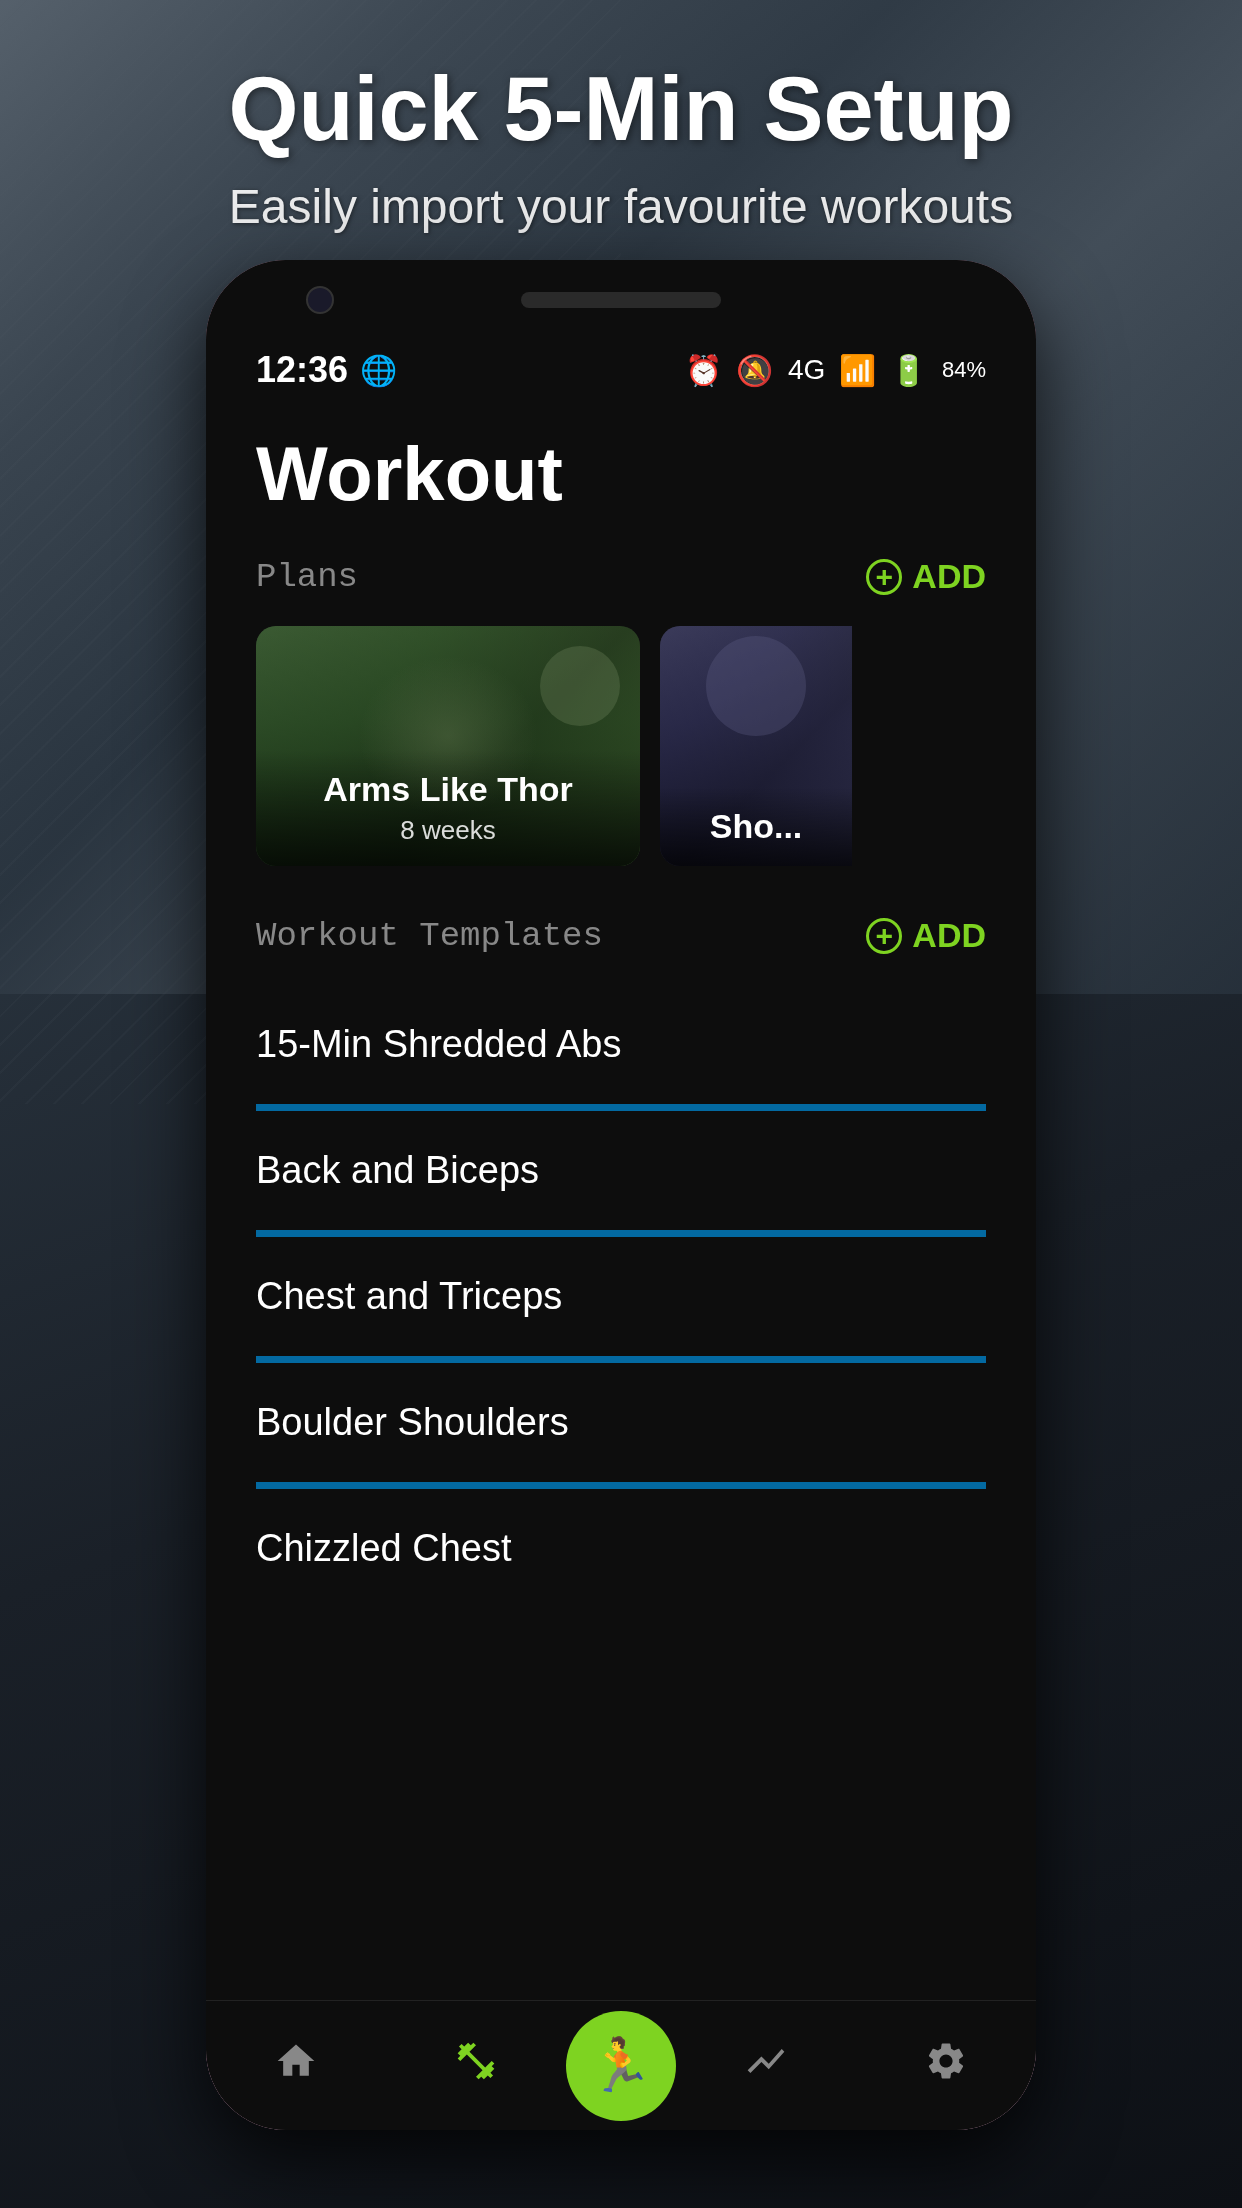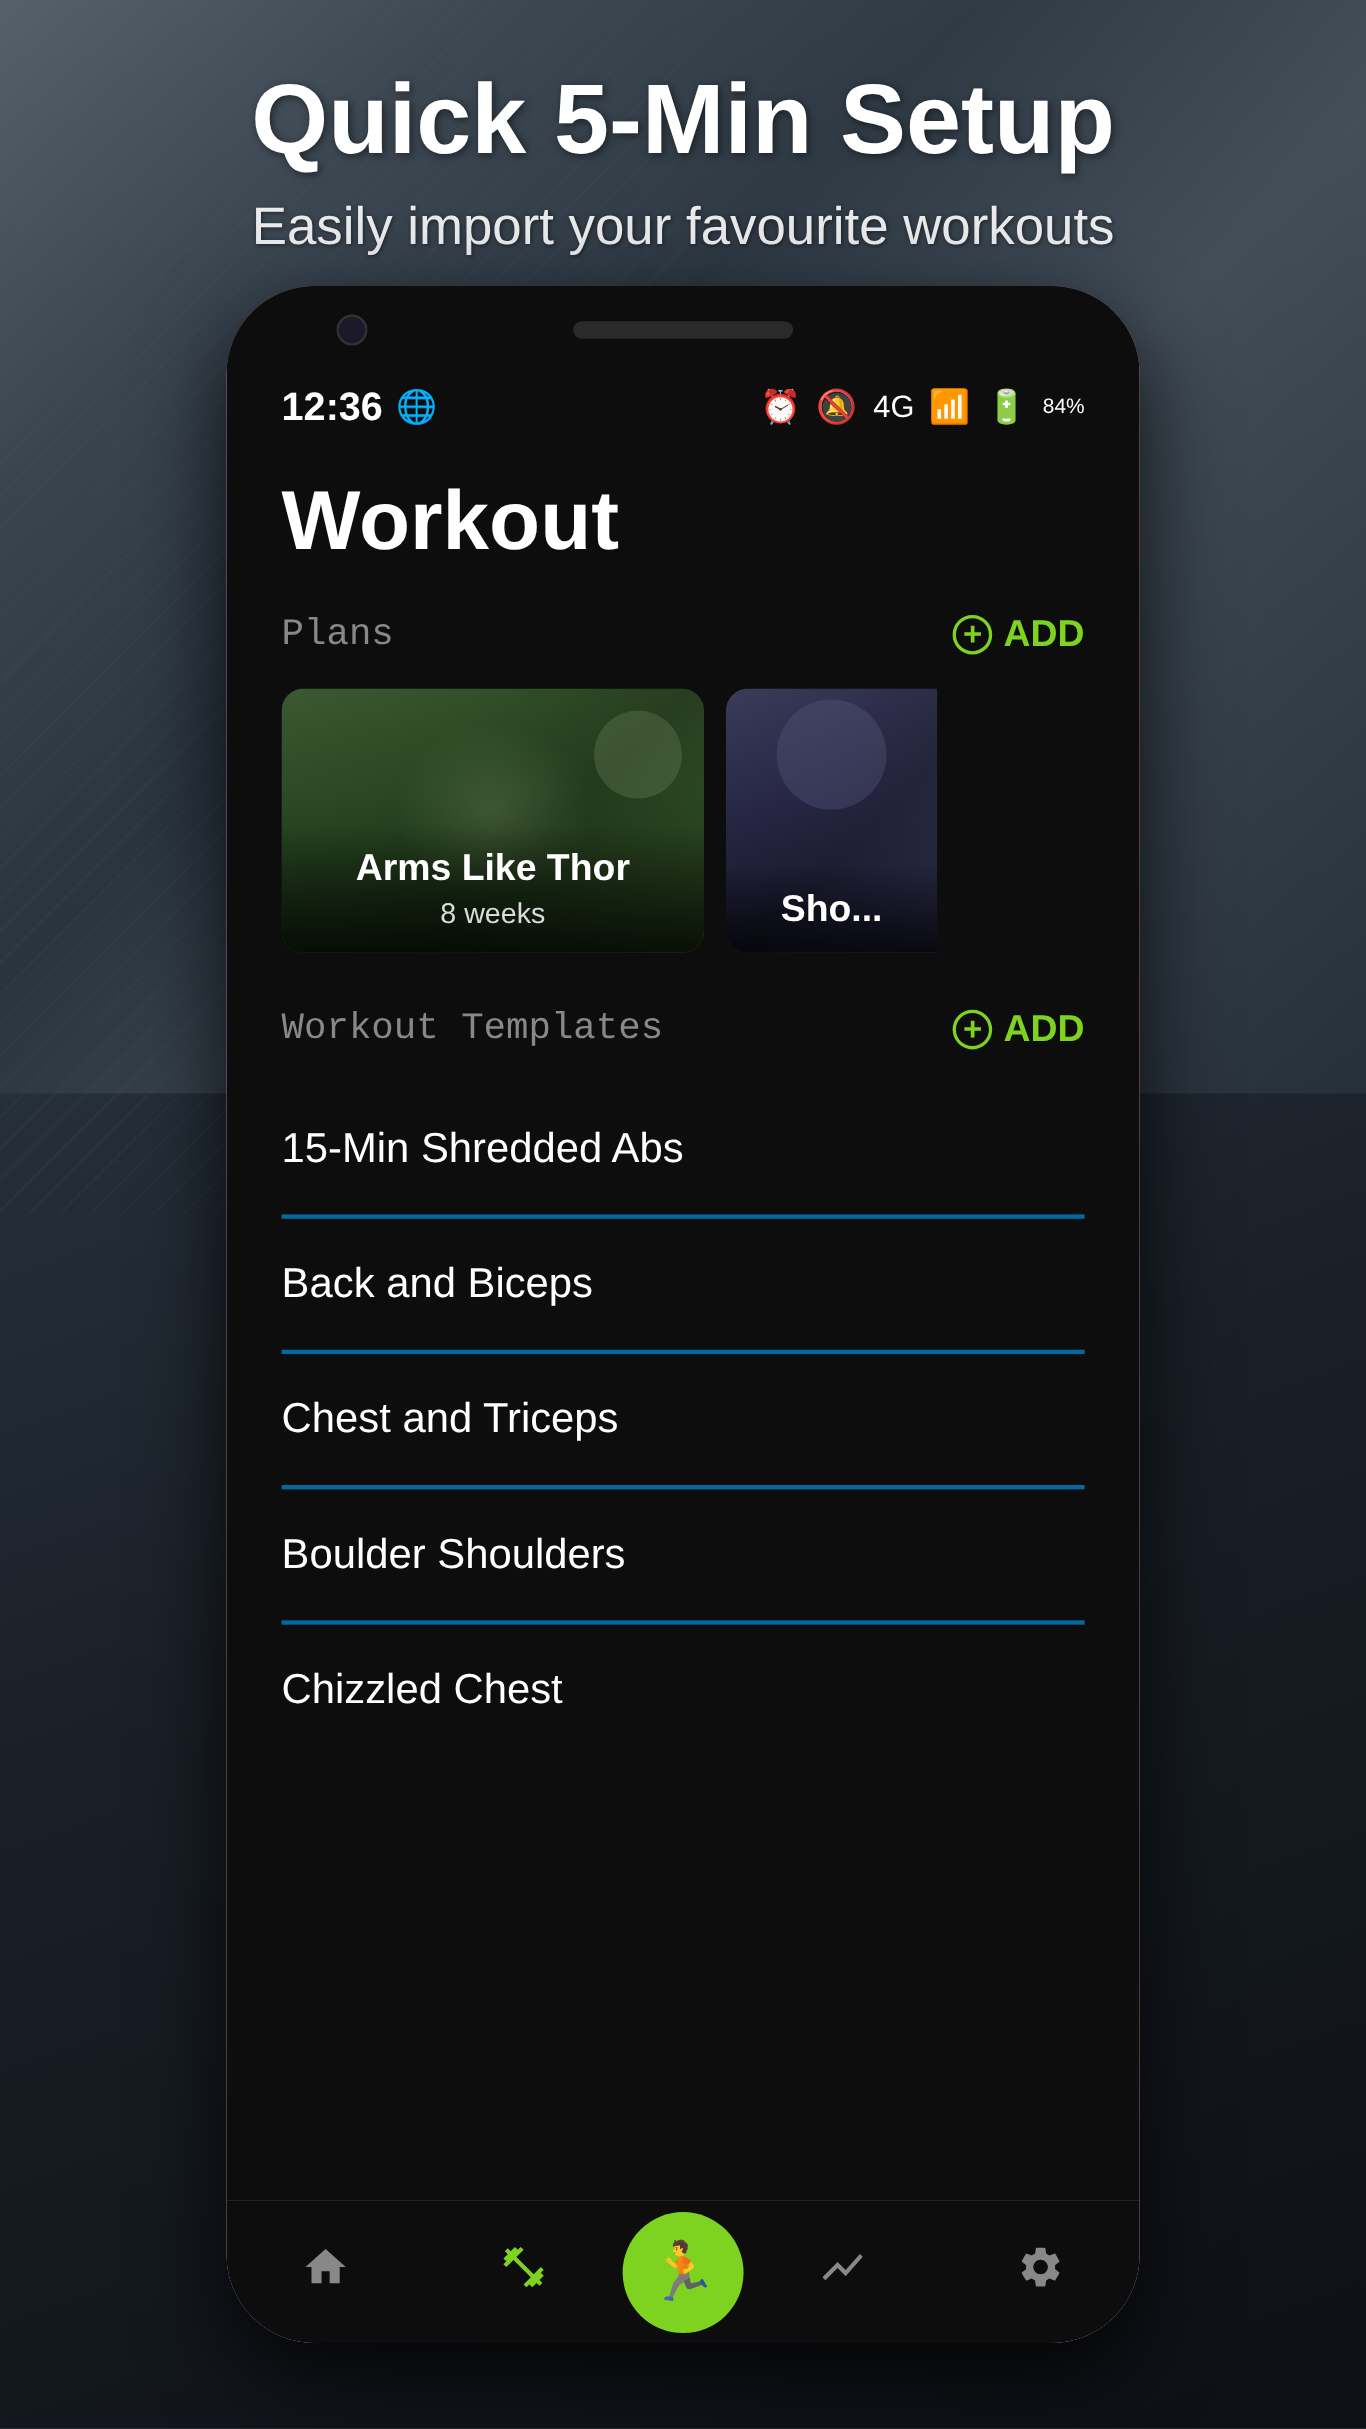--- a/index.html
+++ b/index.html
@@ -235,21 +235,21 @@
       width: 192px;
       border-radius: 20px 0 0 20px;
     }
 
     
     .templates-section {
       margin-top: 10px;
     }
 
     .template-item {
-      border-bottom: 4px solid #0369a1;
+      border-bottom: 7px solid #0369a1;
       padding: 38px 0;
       cursor: pointer;
     }
 
     .template-item:last-child {
       border-bottom: none;
     }
 
     .template-name {
       color: white;
@@ -349,21 +349,21 @@
     <div class="status-time">
       <span>12:36</span>
       <span style="font-size:30px;">🌐</span>
     </div>
     <div class="status-icons">
       <span>⏰</span>
       <span>🔕</span>
       <span style="font-size:28px;">4G</span>
       <span>📶</span>
       <span>🔋</span>
-      <span style="font-size:19px;">84%</span>
+      <span style="font-size:22px;">84%</span>
     </div>
   </div>
 
   <div class="app-content">
 
     <div class="page-title">Workout</div>
 
     <div class="section-header">
       <div class="section-label">Plans</div>
       <div class="add-button">

